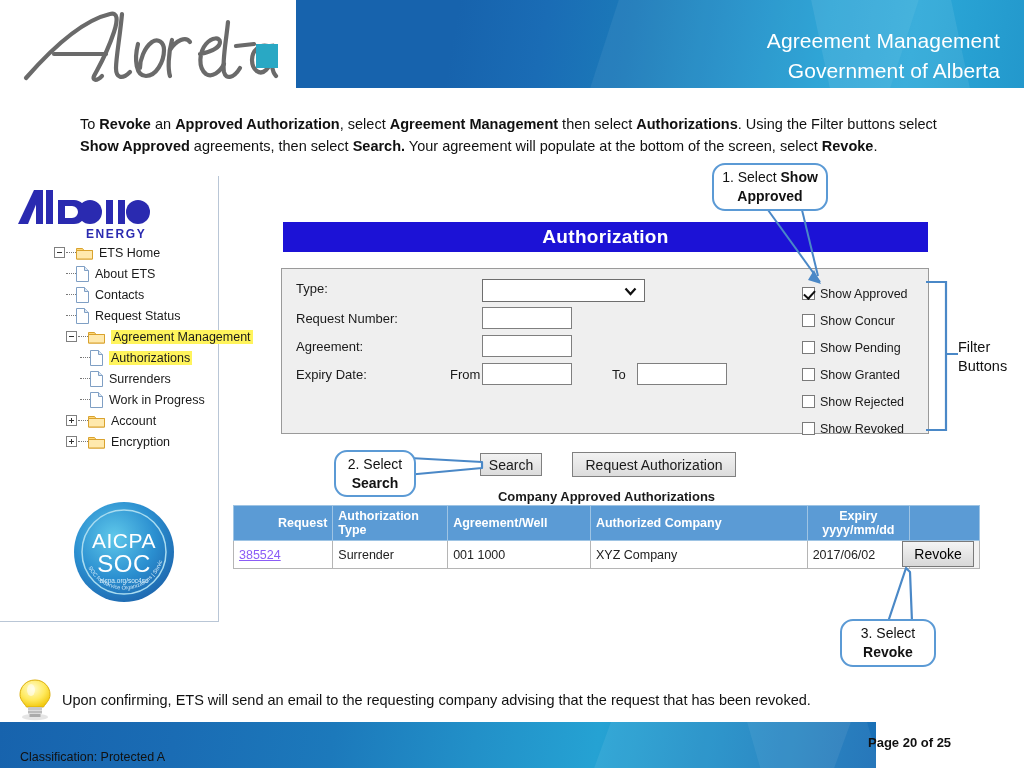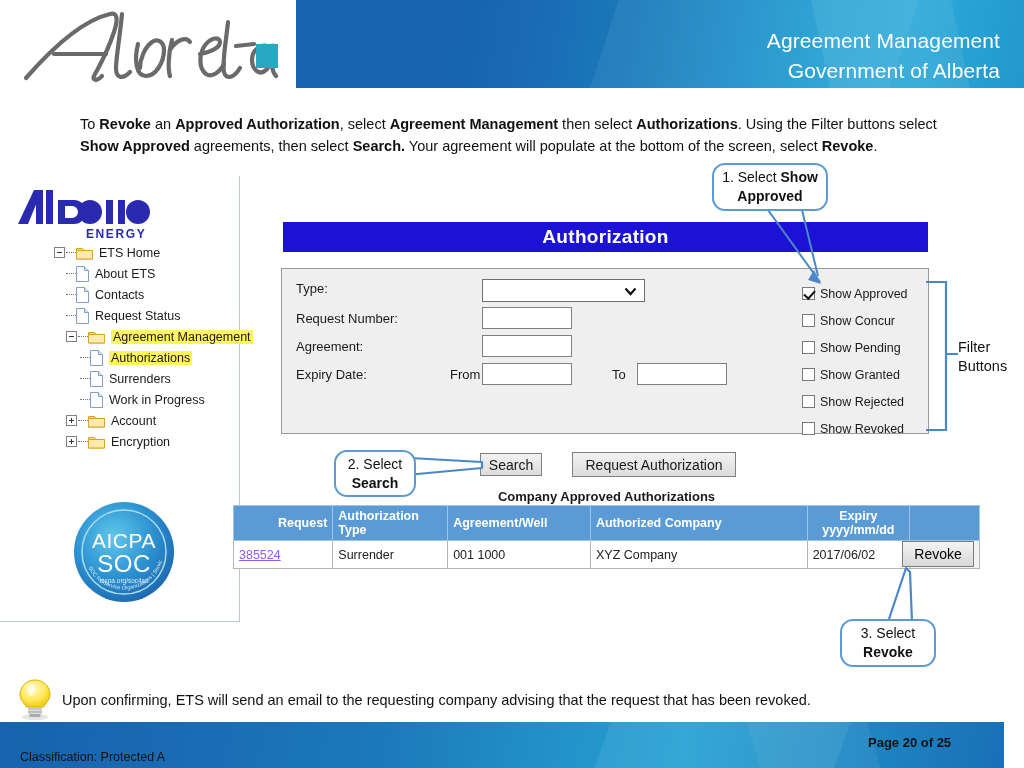--- a/index.html
+++ b/index.html
@@ -79,21 +79,21 @@
     font-size: 14.5px;
     line-height: 21.5px;
     color: #111111;
   }
   .instructions b { font-weight: bold; }
 
   
   .nav-panel {
     position: absolute;
     left: 0px; top: 176px;
-    width: 240px; height: 446px;
+    width: 219px; height: 446px;
     background: #ffffff;
     border-right: 1px solid #b9c6d6;
     border-bottom: 1px solid #b9c6d6;
   }
   .ae-logo {
     position: absolute;
     left: 14px; top: 8px;
     width: 140px; height: 58px;
   }
   .tree {
@@ -347,21 +347,21 @@
   .tip-text {
     position: absolute;
     left: 62px; top: 692px;
     font-size: 14.5px;
     color: #111111;
   }
 
   
   .footer {
     position: absolute;
-    left: 0; top: 722px; width: 1004px; height: 46px;
+    left: 0; top: 722px; width: 876px; height: 46px;
     background: linear-gradient(100deg,
        #1763ad 0%, #1a6cb4 20%,
        #1c79bb 38%, #2290c8 54%,
        #25a2d3 68%, #1f8cc6 82%, #1a6fb6 100%);
     overflow: hidden;
   }
   .footer::before {
     content:"";
     position:absolute; left:600px; top:-30px;
     width:240px; height:120px;

